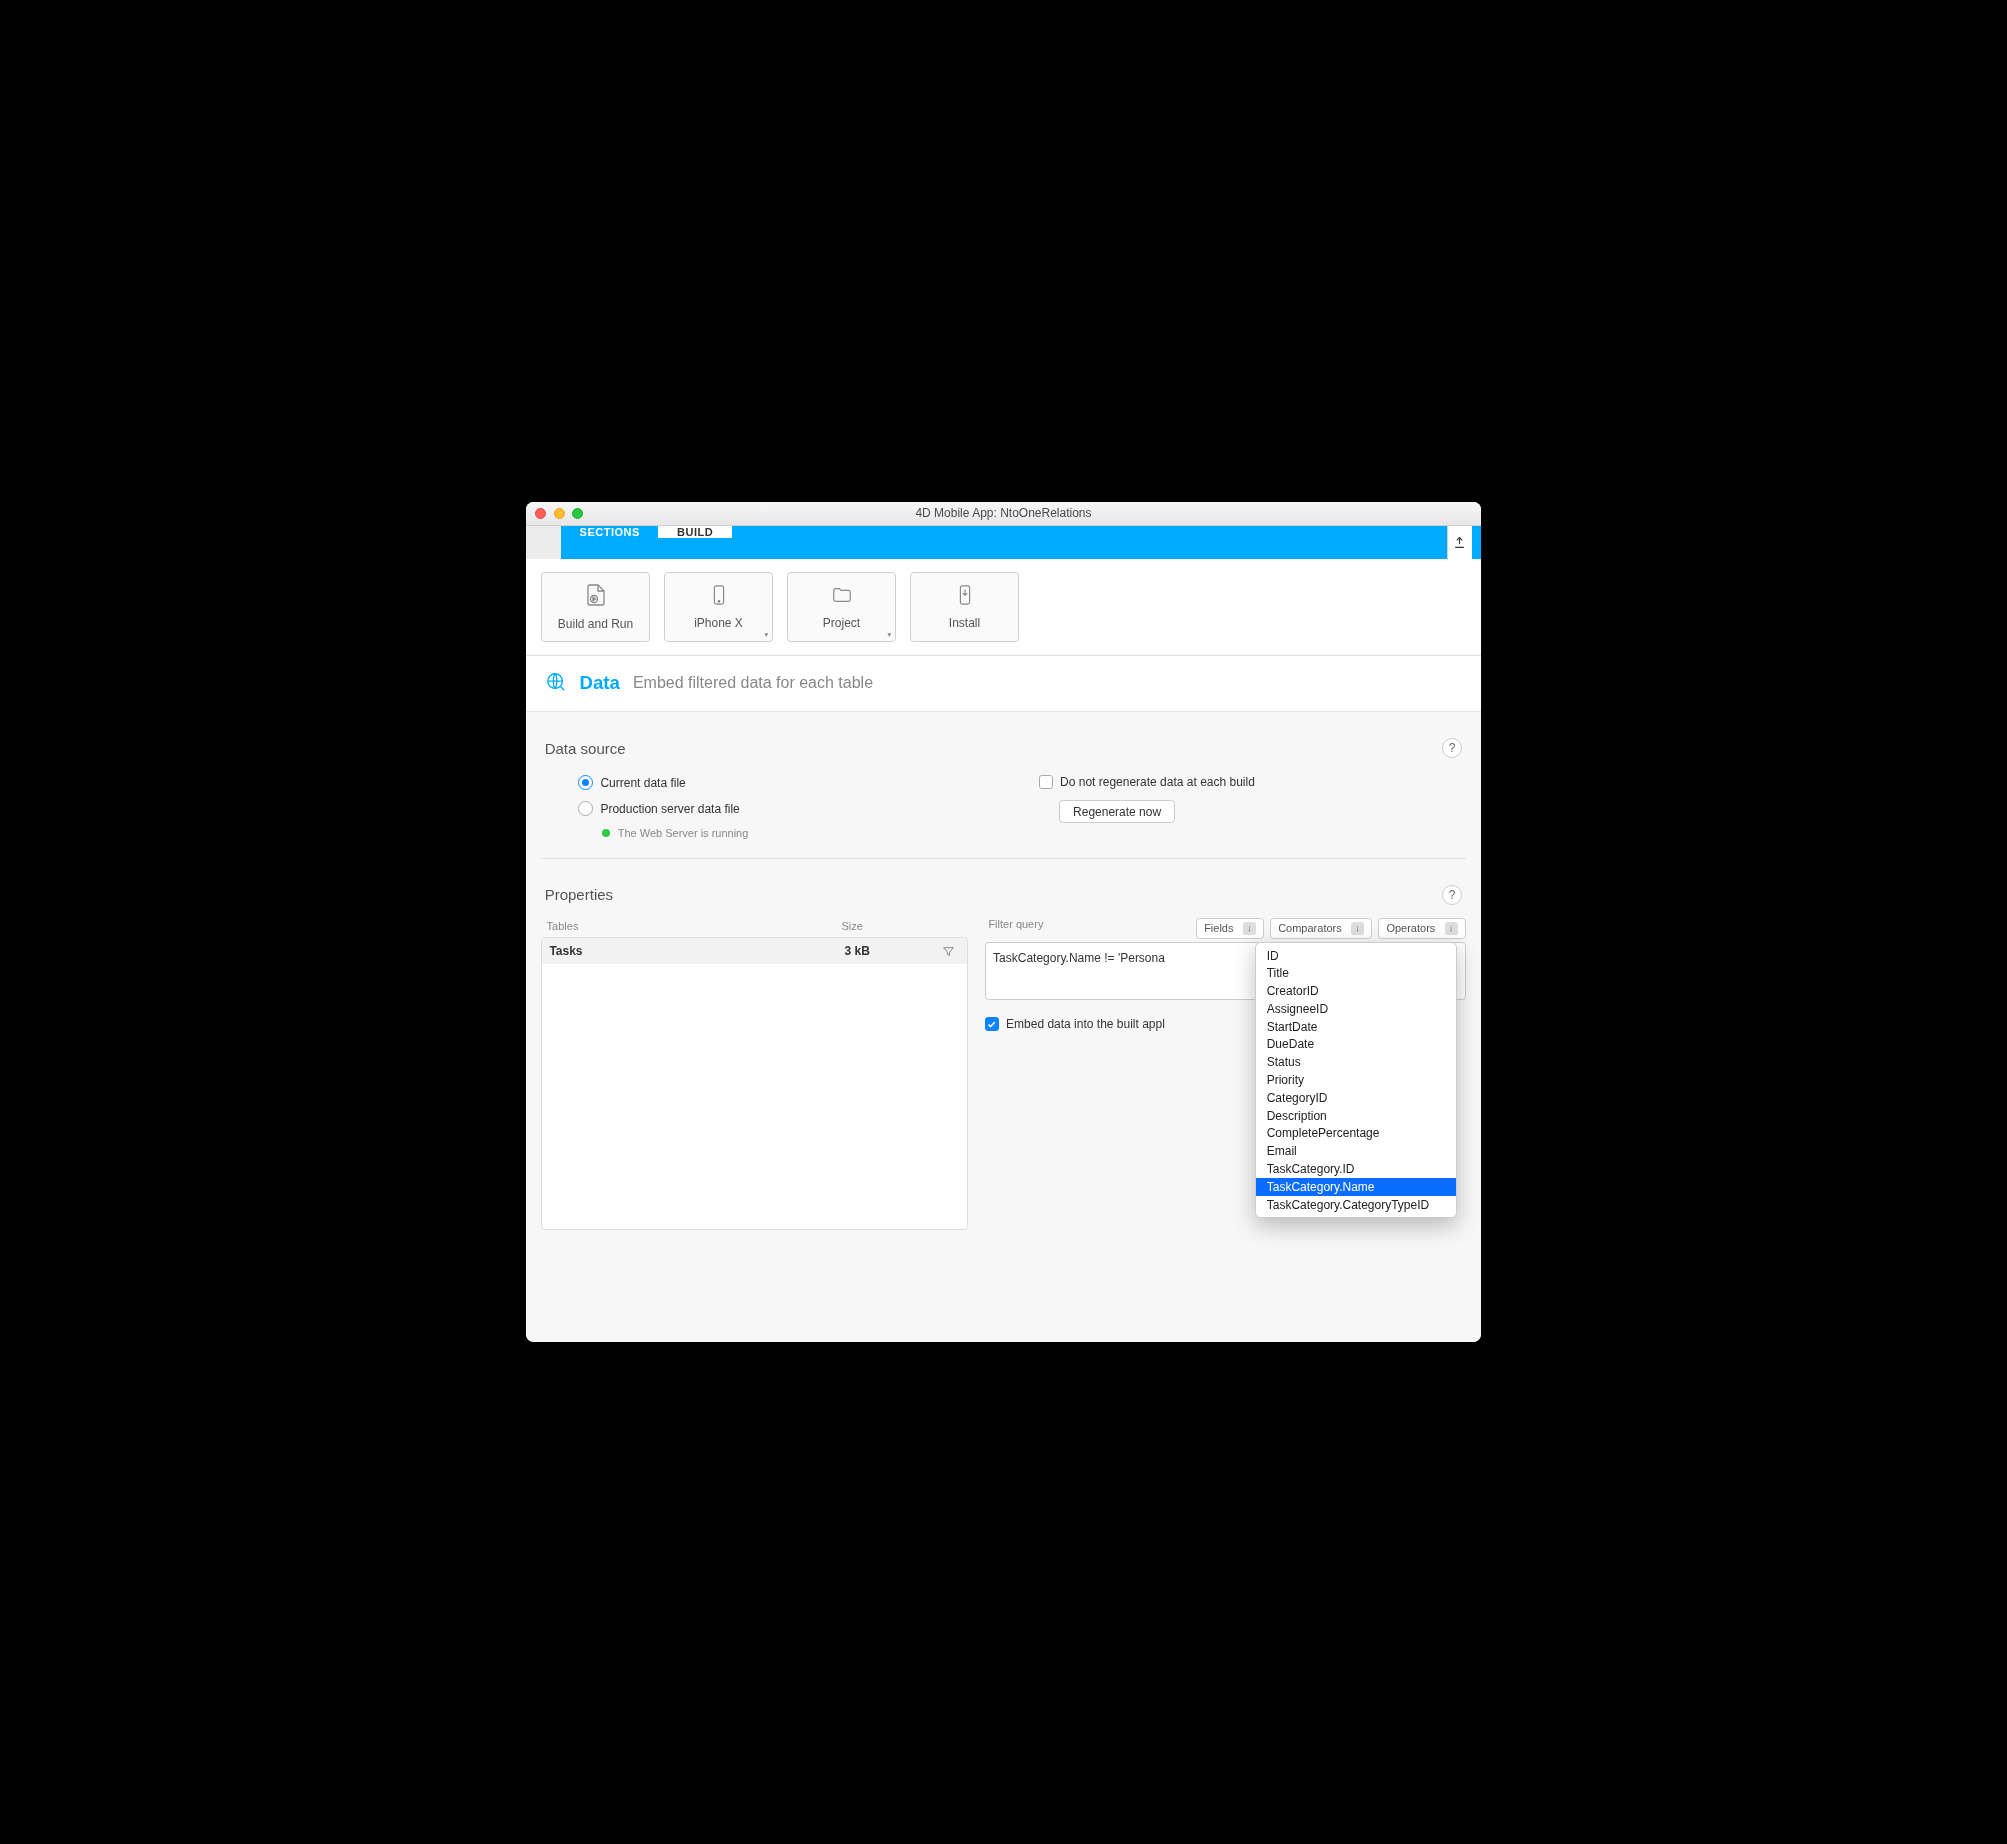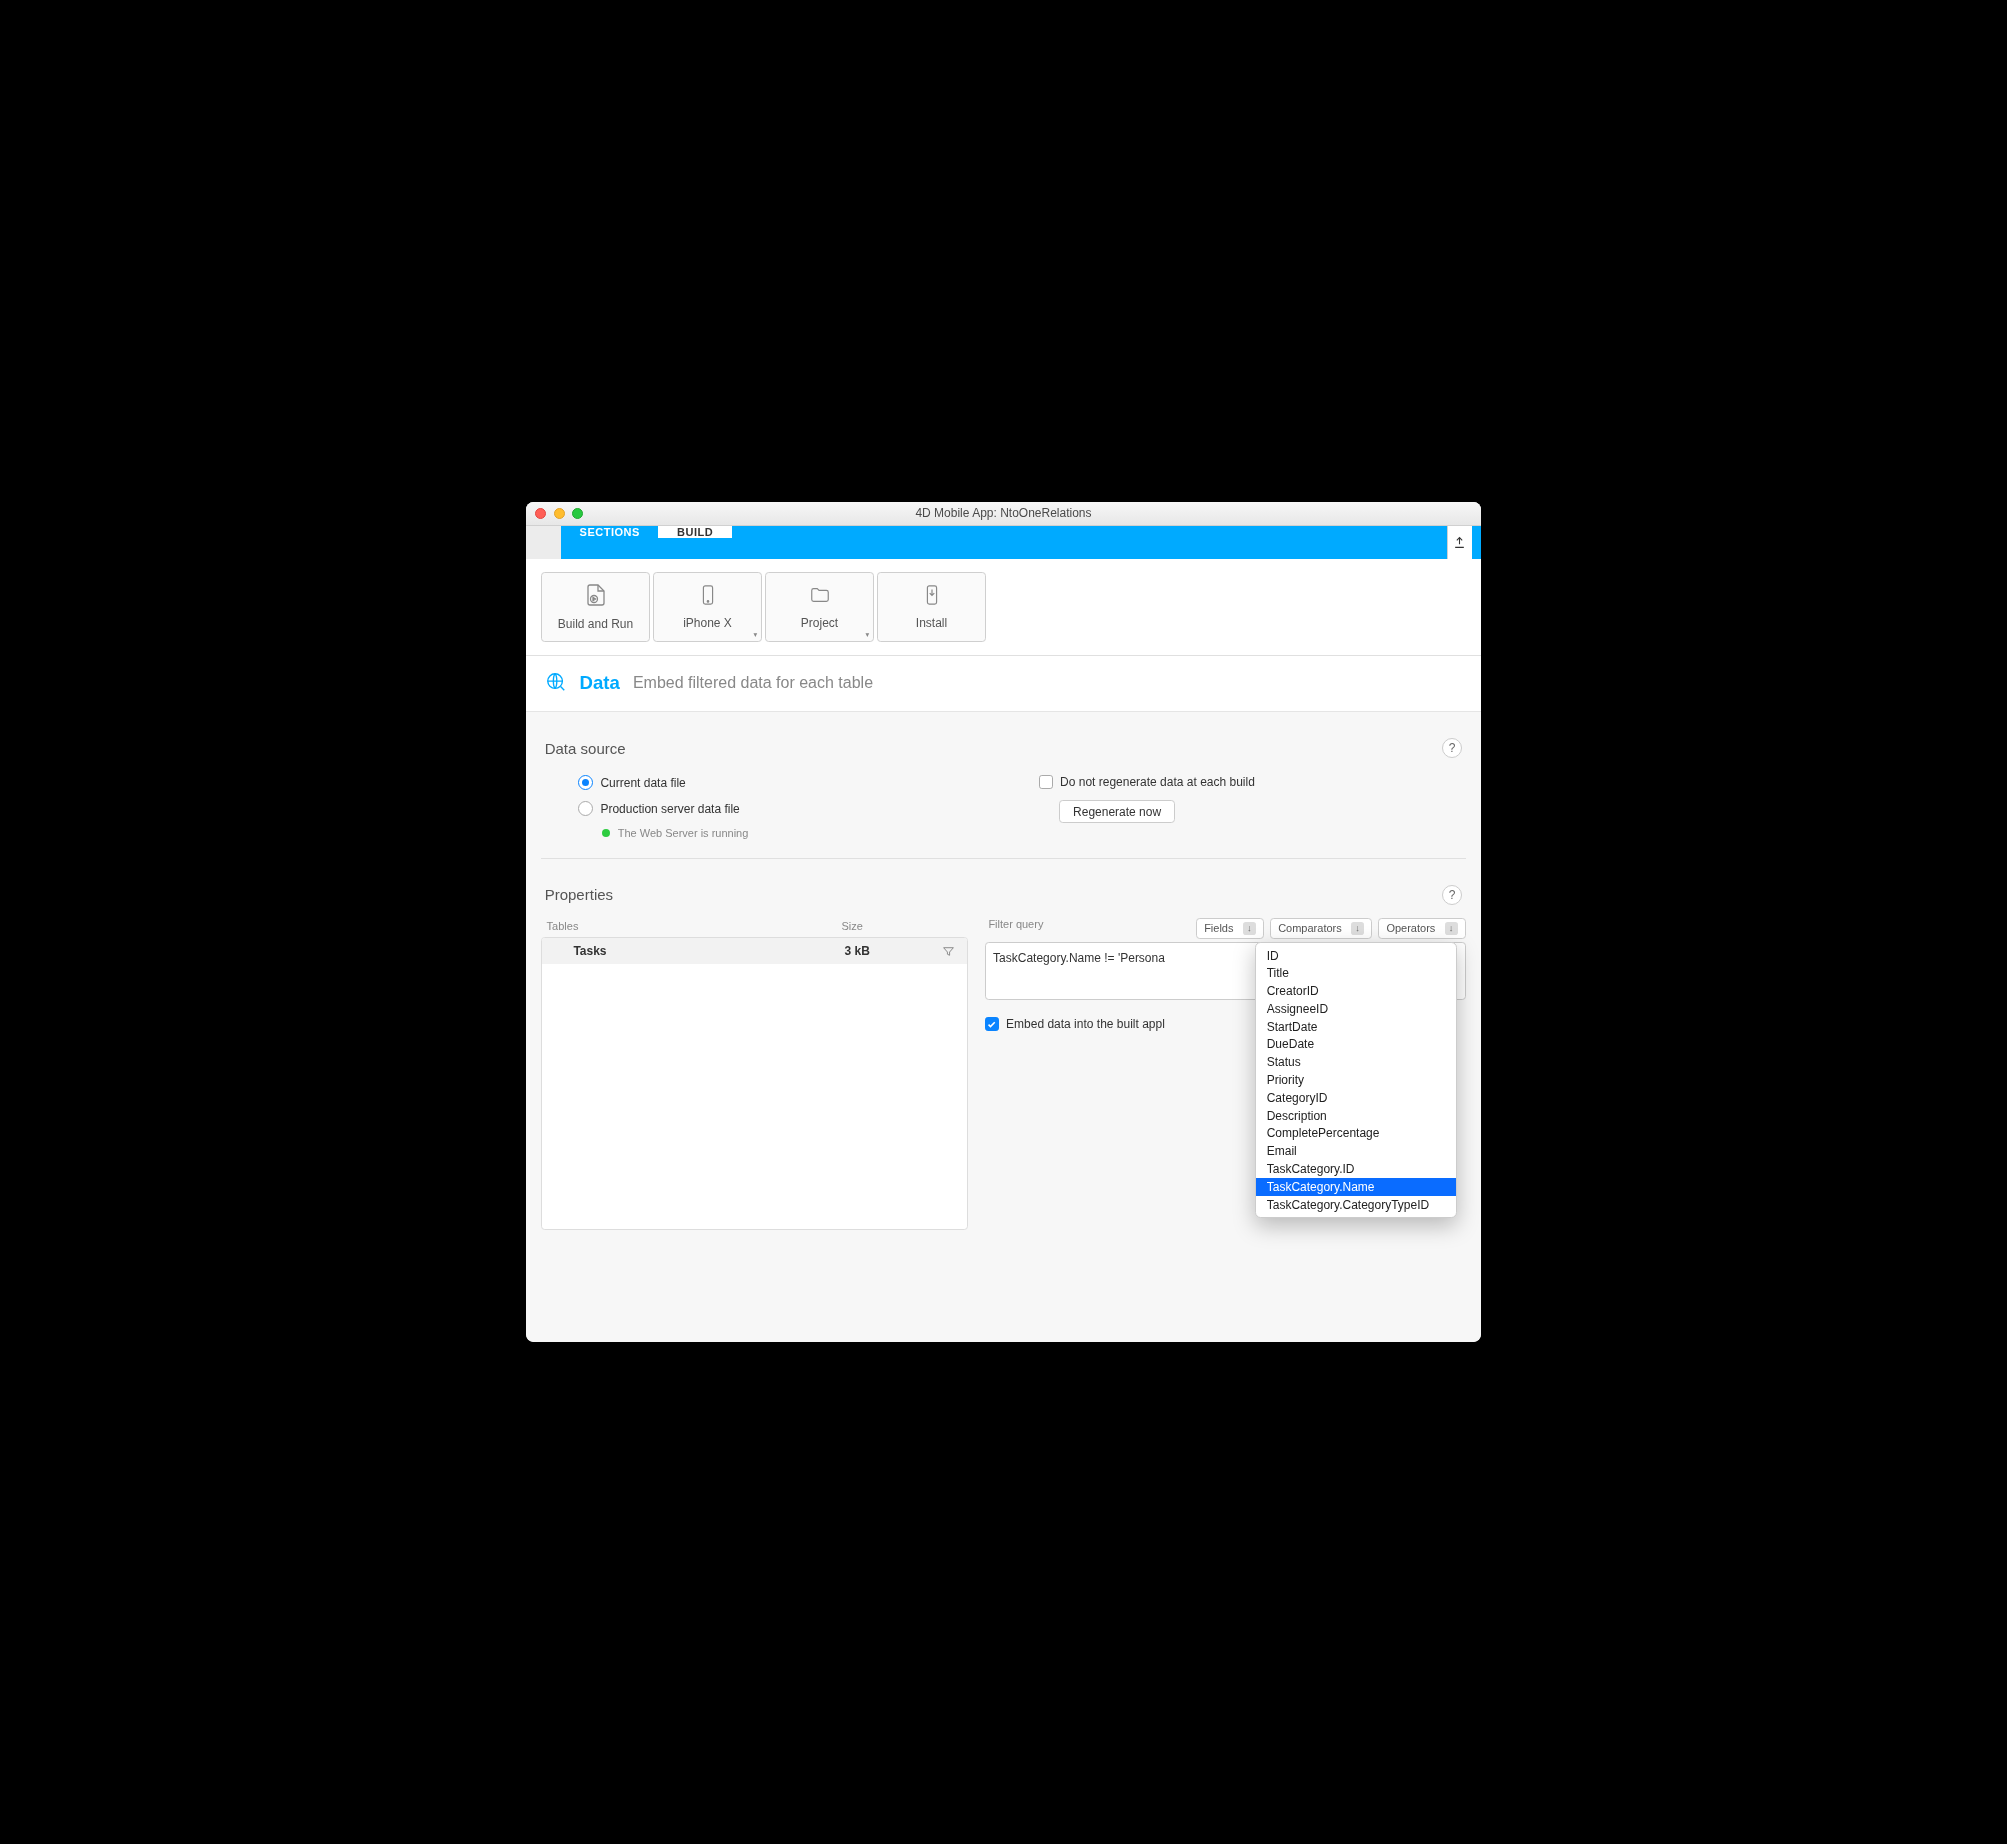--- a/index.html
+++ b/index.html
@@ -59,21 +59,21 @@
   }
   .upload-icon {
     position: absolute; right: 9.3px; top: 0; bottom: 0;
     display: flex; align-items: center; color: #333;
     background:#fff; padding:0 5.6px; border-left:0.9px solid #d0d0d0;
   }
 
   .toolbar {
     background: #fff;
     padding: 13px 15px;
-    display: flex; gap: 3px;
+    display: flex; gap: 14px;
     border-bottom: 0.9px solid #e0e0e0;
   }
   .tool-btn {
     width: 109px; height: 70px;
     border: 0.9px solid #cfcfcf; border-radius: 3.7px;
     background: #fafafa;
     display: flex; flex-direction: column; align-items:center; justify-content:center;
     gap: 7.4px; position: relative; cursor: pointer;
     font-size: 12px; color: #555;
   }
@@ -161,21 +161,21 @@
   .col-headers .c3 { width:28px; }
 
   .table-box {
     border:0.9px solid #ddd; border-radius:3.7px; background:#fff; height: 293px;
     overflow:hidden;
   }
   .table-row {
     display:flex; align-items:center; padding:5.6px 7.4px;
     background:#f2f2f2; font-size:12px; font-weight:600; color:#333;
   }
-  .table-row .c1 { flex:1;margin-left:24px; }
+  .table-row .c1 { flex:1; }
   .table-row .c2 { width:93px; font-weight:600; }
   .table-row .c3 { width:22px; color:#888; display:flex; justify-content:center; }
 
   .filter-header {
     display:flex; align-items:flex-start; gap:5.6px; margin-bottom:3.7px;
   }
   .filter-label { font-size:11px; color:#888; flex:1; padding-left:3.7px; }
   .drop-btn {
     background:#fff; border:0.9px solid #ccc; border-radius:3.7px;
     padding: 2.8px 7.4px; font-size:11px; color:#555; cursor:pointer;

